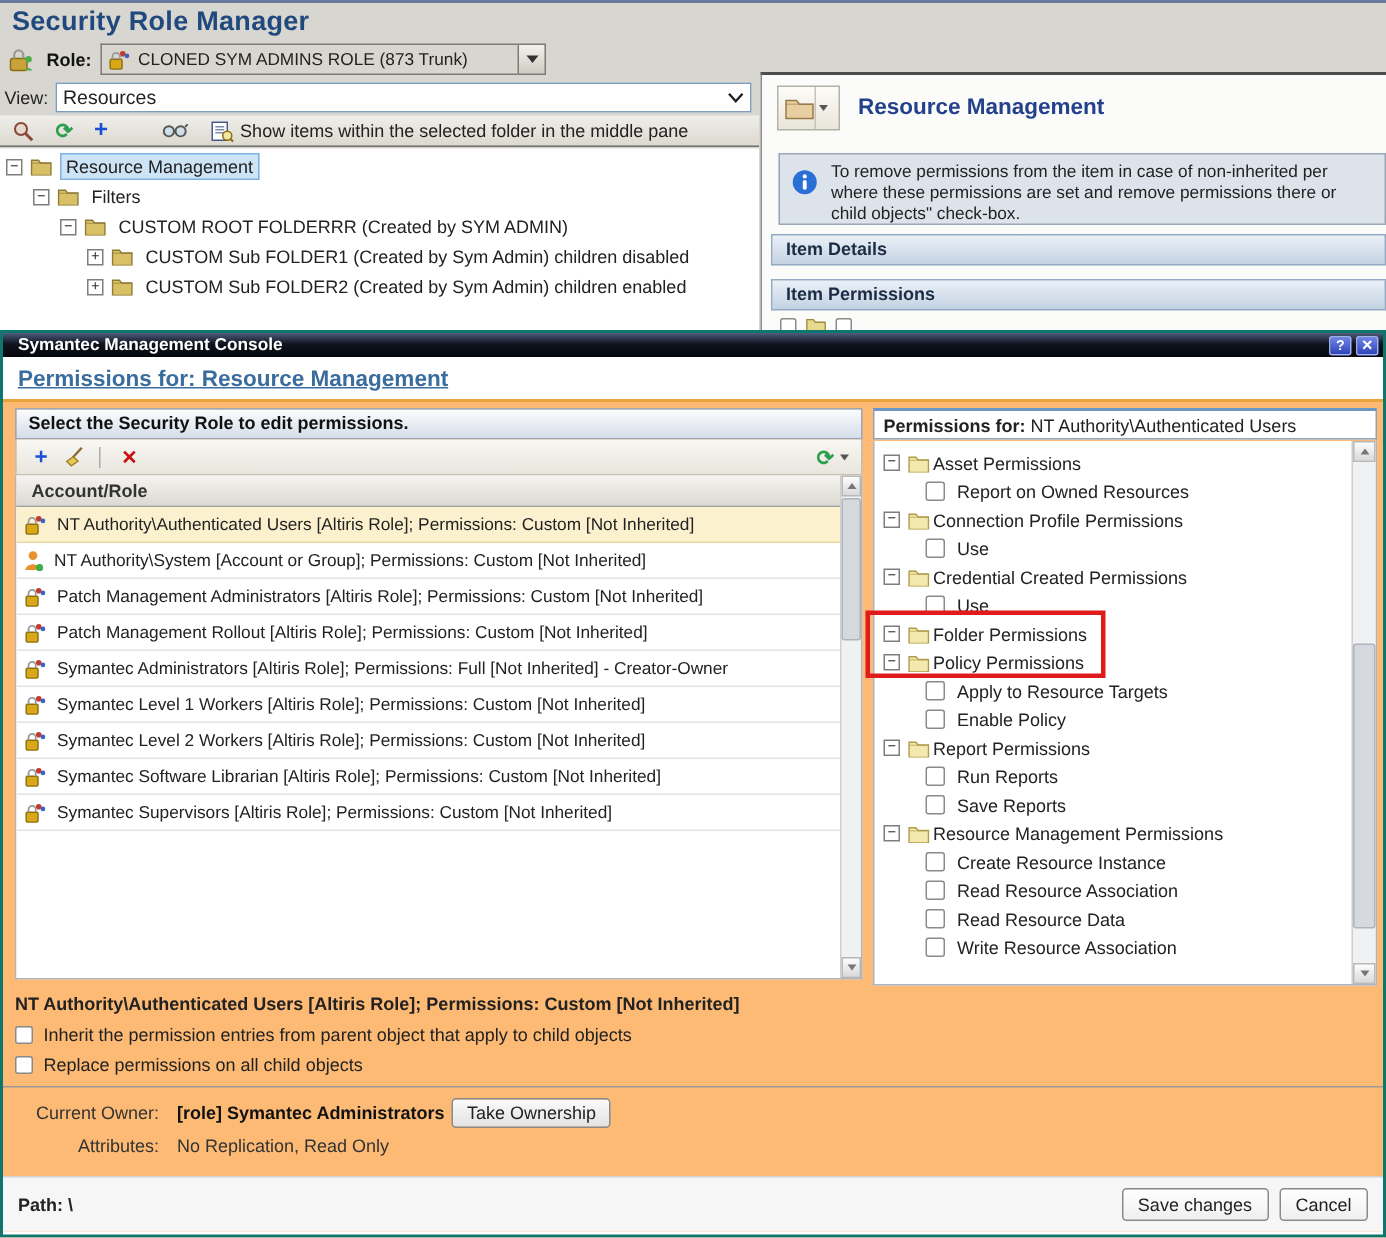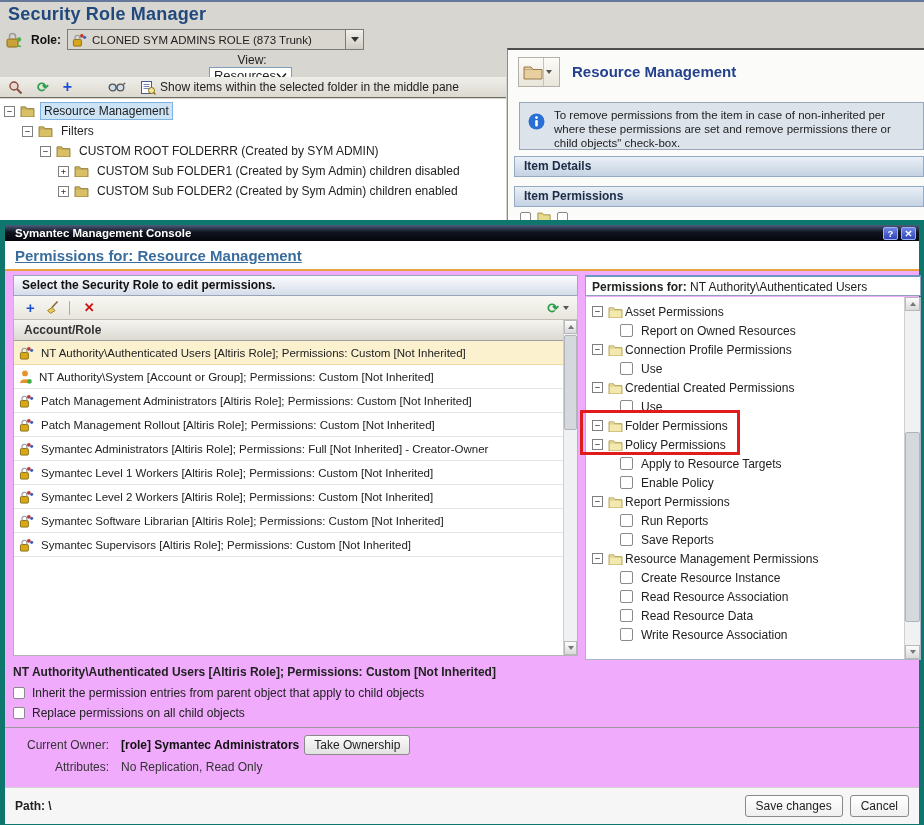--- a/index.html
+++ b/index.html
@@ -27,21 +27,21 @@
     display:flex; align-items:center; gap:5px;
     width:278px; height:21px; padding-left:4px;
     background:#d9d6cf; border:1px solid #7c7c74; border-right:none;
     font-size:11.5px; white-space:nowrap; overflow:hidden;
   }
   #role-combo-arrow {
     width:19px; height:21px; background:linear-gradient(#f2f1ec,#cfccc2);
     border:1px solid #7c7c74; display:flex; align-items:center; justify-content:center;
   }
   .tri-down { width:0; height:0; border-left:4px solid transparent; border-right:4px solid transparent; border-top:5px solid #333; }
-  #view-row { position:absolute; left:0; top:53px; width:506px; height:23px; display:flex; align-items:center;flex-direction:column; }
+  #view-row { position:absolute; left:0; top:53px; width:506px; height:23px; display:flex; align-items:center; }
   #view-label { margin-left:3px; width:34px; color:#222; }
   #view-combo {
     flex:1; margin-right:5px; height:20px; background:#fff; border:1px solid #7f9db9;
     display:flex; align-items:center; padding:0 4px; font-size:13px;
   }
   #view-combo .grow { flex:1; }
   #bg-toolbar {
     position:absolute; left:0; top:77px; width:506px; height:21px;
     background:linear-gradient(#efeee9,#dcd9d0);
     border-bottom:1px solid #6e6e66;
@@ -97,39 +97,39 @@
   .cb {
     width:13px; height:13px; border:1px solid #8a8a8a; border-radius:2px; background:#fff; flex:none;
     display:flex; align-items:center; justify-content:center;
   }
   .cb.small { width:11px; height:11px; }
   .cb.checked { background:#1d8de4; border-color:#1d6fc0; }
 
   
   #dialog {
     position:absolute; left:0; top:220px; width:924px; height:605px;
-    border:5px solid #0f766e; background:#fff;
+    border:2px solid #0f766e; background:#fff;
   }
   #dlg-titlebar {
     height:16px; display:flex; align-items:center; padding-left:10px;
     background:linear-gradient(180deg,#4d5d7d 0%,#10141f 45%,#05070d 100%);
     color:#fff; font-weight:bold; font-size:11.5px;
   }
   #dlg-titlebar .sp { flex:1; }
   .tb-btn {
     width:15px; height:13px; margin-right:3px; border:1px solid #9fb0f2; border-radius:2px;
     background:linear-gradient(#6f84e8,#2f45b8); color:#fff; font-size:9.5px; font-weight:bold;
     display:flex; align-items:center; justify-content:center; cursor:default;
   }
   #dlg-heading {
     height:30px; padding:6px 0 0 10px;
     font-size:15px; font-weight:bold; color:#3a6d9e;
     border-bottom:2px solid #e9a33b; background:#fff;text-decoration:underline;
   }
-  #dlg-body { position:relative; height:553px; background:#f0abfc; }
+  #dlg-body { position:relative; height:553px; background:#fdba74; }
 
   
   #left-pane { position:absolute; left:8px; top:4px; width:565px; height:381px; }
   .pane-header {
     height:21px; line-height:19px; padding-left:8px;
     font-weight:bold; font-size:12px; color:#111;
     background:linear-gradient(#fbfcfe,#d5dde9);
     border:1px solid #9aa6ba;
   }
   #acc-toolbar {

